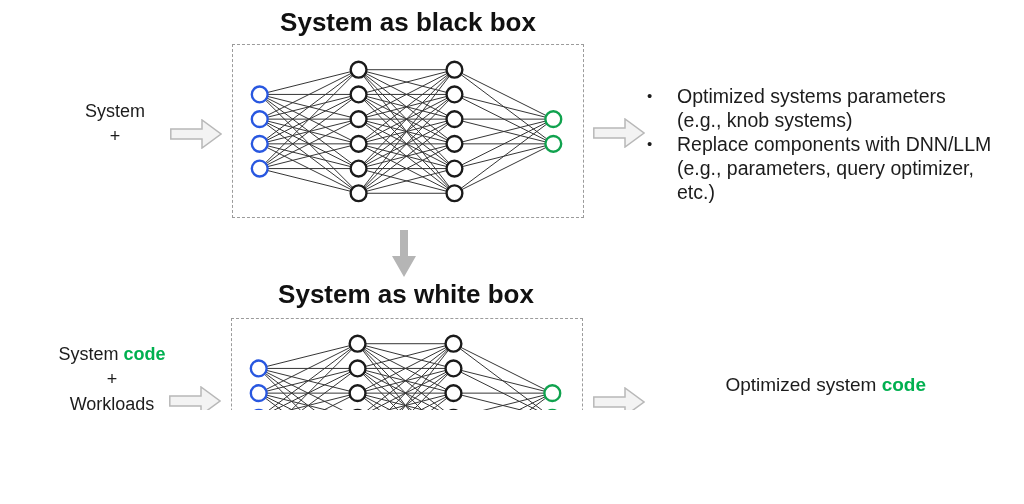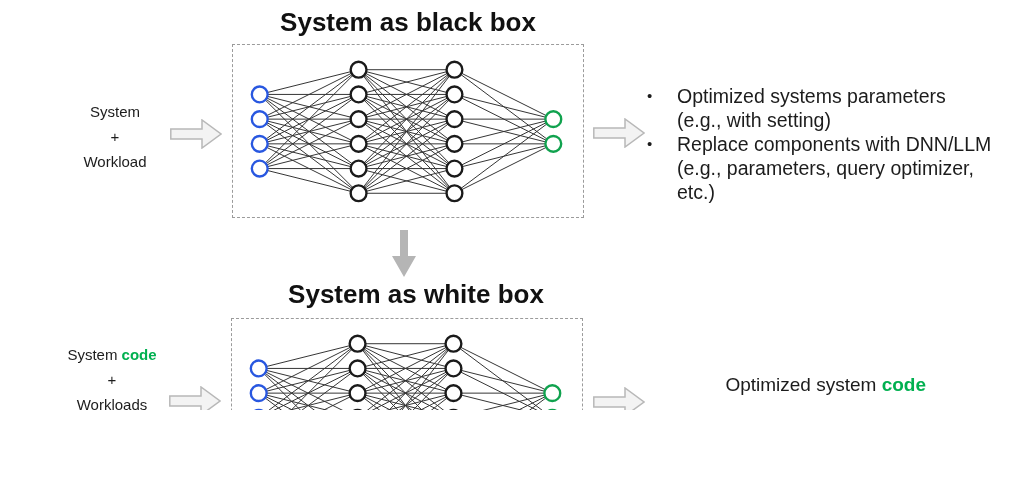--- a/index.html
+++ b/index.html
@@ -5,23 +5,23 @@
   html,body{margin:0;padding:0;background:#fff;}
   .canvas{
     position:relative;width:1024px;height:410px;background:#fff;overflow:hidden;
     font-family:"Liberation Sans","DejaVu Sans",sans-serif;color:#1c1c1c;
   }
   .title{
     position:absolute;width:420px;text-align:center;
     font-size:26px;font-weight:700;color:#111;letter-spacing:0;
   }
   .title-top{left:198px;top:7px;}
-  .title-bottom{left:206px;top:279px;}
+  .title-bottom{left:196px;top:279px;}
   .side-label{
-    position:absolute;text-align:center;font-size:15px;line-height:25px;color:#1c1c1c;
+    position:absolute;text-align:center;font-size:18px;line-height:25px;color:#1c1c1c;
   }
   .label-left-top{left:35px;top:99px;width:160px;}
   .label-left-bottom{left:28px;top:342px;width:168px;}
   .nnbox{
     position:absolute;border:1px dashed #9b9b9b;background:#fff;box-sizing:border-box;
   }
   .nnbox-top{left:232px;top:44px;width:352px;height:174px;}
   .nnbox-bottom{left:231px;top:318px;width:352px;height:174px;}
   svg.nn{display:block;width:100%;height:100%;}
   .harrow{position:absolute;width:52px;height:30px;}
@@ -42,21 +42,20 @@
 </head>
 <body>
 
 <div class="canvas">
 
   <div class="title title-top">System as black box</div>
 
   <div class="side-label label-left-top">
     <div>System</div>
     <div>+</div>
-    <div>Workload</div>
   </div>
 
   <svg class="harrow harrow-left-top" viewBox="0 0 52 30">
     <polygon class="block-arrow" points="0.8,10 32,10 32,1 51,15 32,29 32,20 0.8,20" fill="#f3f3f3" stroke="#b8b8b8" stroke-width="1.5"></polygon>
   </svg>
 
   <div class="nnbox nnbox-top">
     <svg class="nn" viewBox="0 0 352 174">
         <g stroke="#333333" stroke-width="1">
           <line x1="26" y1="50" x2="126" y2="25"></line>
@@ -157,21 +156,21 @@
 
   <svg class="harrow harrow-right-top" viewBox="0 0 52 30">
     <polygon class="block-arrow" points="0.8,10 32,10 32,1 51,15 32,29 32,20 0.8,20" fill="#f3f3f3" stroke="#b8b8b8" stroke-width="1.5"></polygon>
   </svg>
 
   <div class="bullets">
     <div class="bullet-item">
       <span class="bullet-dot">•</span>
       <div>
         <div>Optimized systems parameters</div>
-        <div>(e.g., with setting)</div>
+        <div>(e.g., knob systems)</div>
       </div>
     </div>
     <div class="bullet-item">
       <span class="bullet-dot">•</span>
       <div>
         <div>Replace components with DNN/LLM</div>
         <div>(e.g., parameters, query optimizer, etc.)</div>
       </div>
     </div>
   </div>

